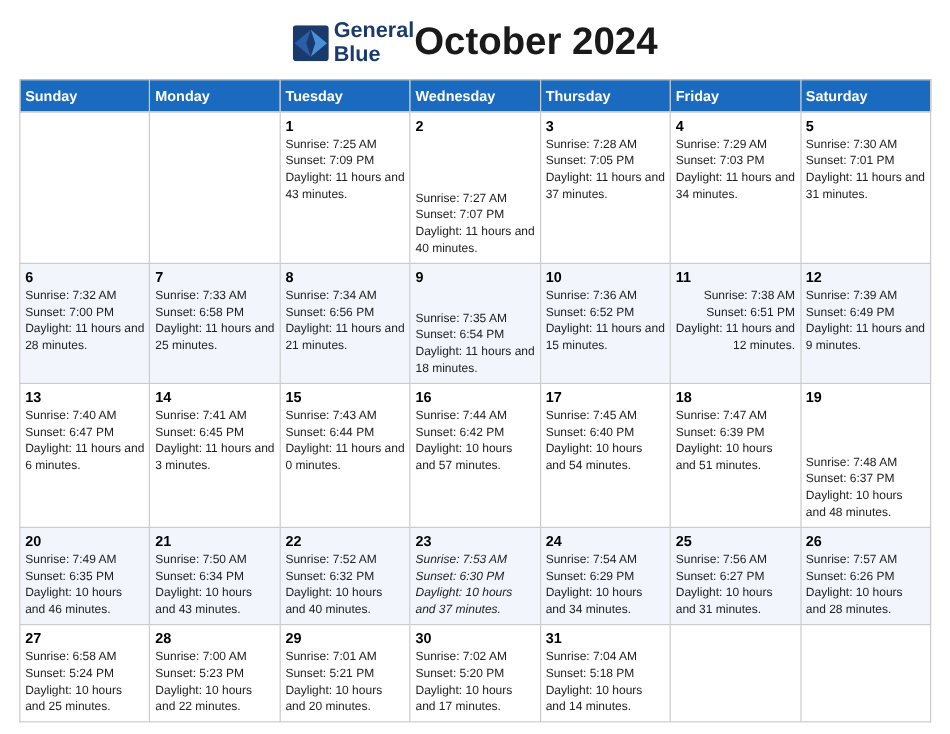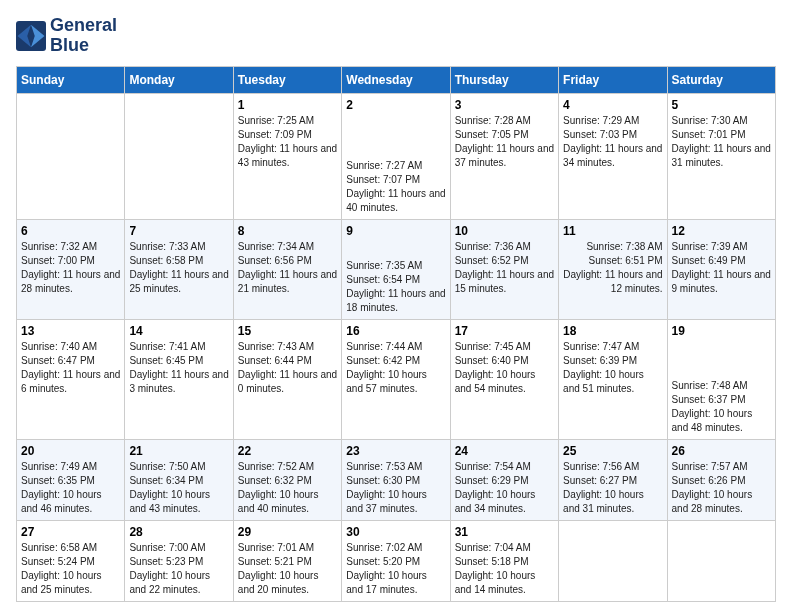--- a/index.html
+++ b/index.html
@@ -5,21 +5,21 @@
     * { box-sizing: border-box; margin: 0; padding: 0; }
     body {
       font-family: Arial, sans-serif;
       background: #fff;
       width: 792px;
       min-height: 612px;
       padding: 16px;
     }
     .header {
       display: flex;
-      justify-content: space-between;
+      justify-content: center;
       align-items: flex-start;
       margin-bottom: 10px;
     }
     .logo {
       display: flex;
       align-items: center;
     }
     .logo-text {
       display: flex;
       flex-direction: column;
@@ -99,20 +99,21 @@
       <rect x="0" y="0" width="40" height="40" rx="4" fill="#1a3a6b"></rect>
       <polygon points="20,5 38,20 20,35 25,20" fill="#4a90d9"></polygon>
       <polygon points="20,5 2,20 20,35 15,20" fill="#2a5fa8"></polygon>
     </svg>
     <div class="logo-text">
       <span>General</span>
       <span>Blue</span>
     </div>
   </div>
   <div class="title-block">
+    <h1>October 2024</h1>
   </div>
 </div>
 
 <table>
   <thead>
     <tr>
     <th>Sunday</th>
         <th>Monday</th>
         <th>Tuesday</th>
         <th>Wednesday</th>
@@ -258,21 +259,21 @@
 Daylight: 10 hours and 43 minutes.</div>
         </td>
         <td>
           <span class="day-num">22</span>
           <div class="day-info" style="white-space: pre-line;">Sunrise: 7:52 AM
 Sunset: 6:32 PM
 Daylight: 10 hours and 40 minutes.</div>
         </td>
         <td>
           <span class="day-num">23</span>
-          <div class="day-info" style="white-space: pre-line;">Sunrise: 7:53 AM
+          <div class="day-info" style="white-space: pre-line; font-style: italic;">Sunrise: 7:53 AM
 Sunset: 6:30 PM
 Daylight: 10 hours and 37 minutes.</div>
         </td>
         <td>
           <span class="day-num">24</span>
           <div class="day-info" style="white-space: pre-line;">Sunrise: 7:54 AM
 Sunset: 6:29 PM
 Daylight: 10 hours and 34 minutes.</div>
         </td>
         <td>

